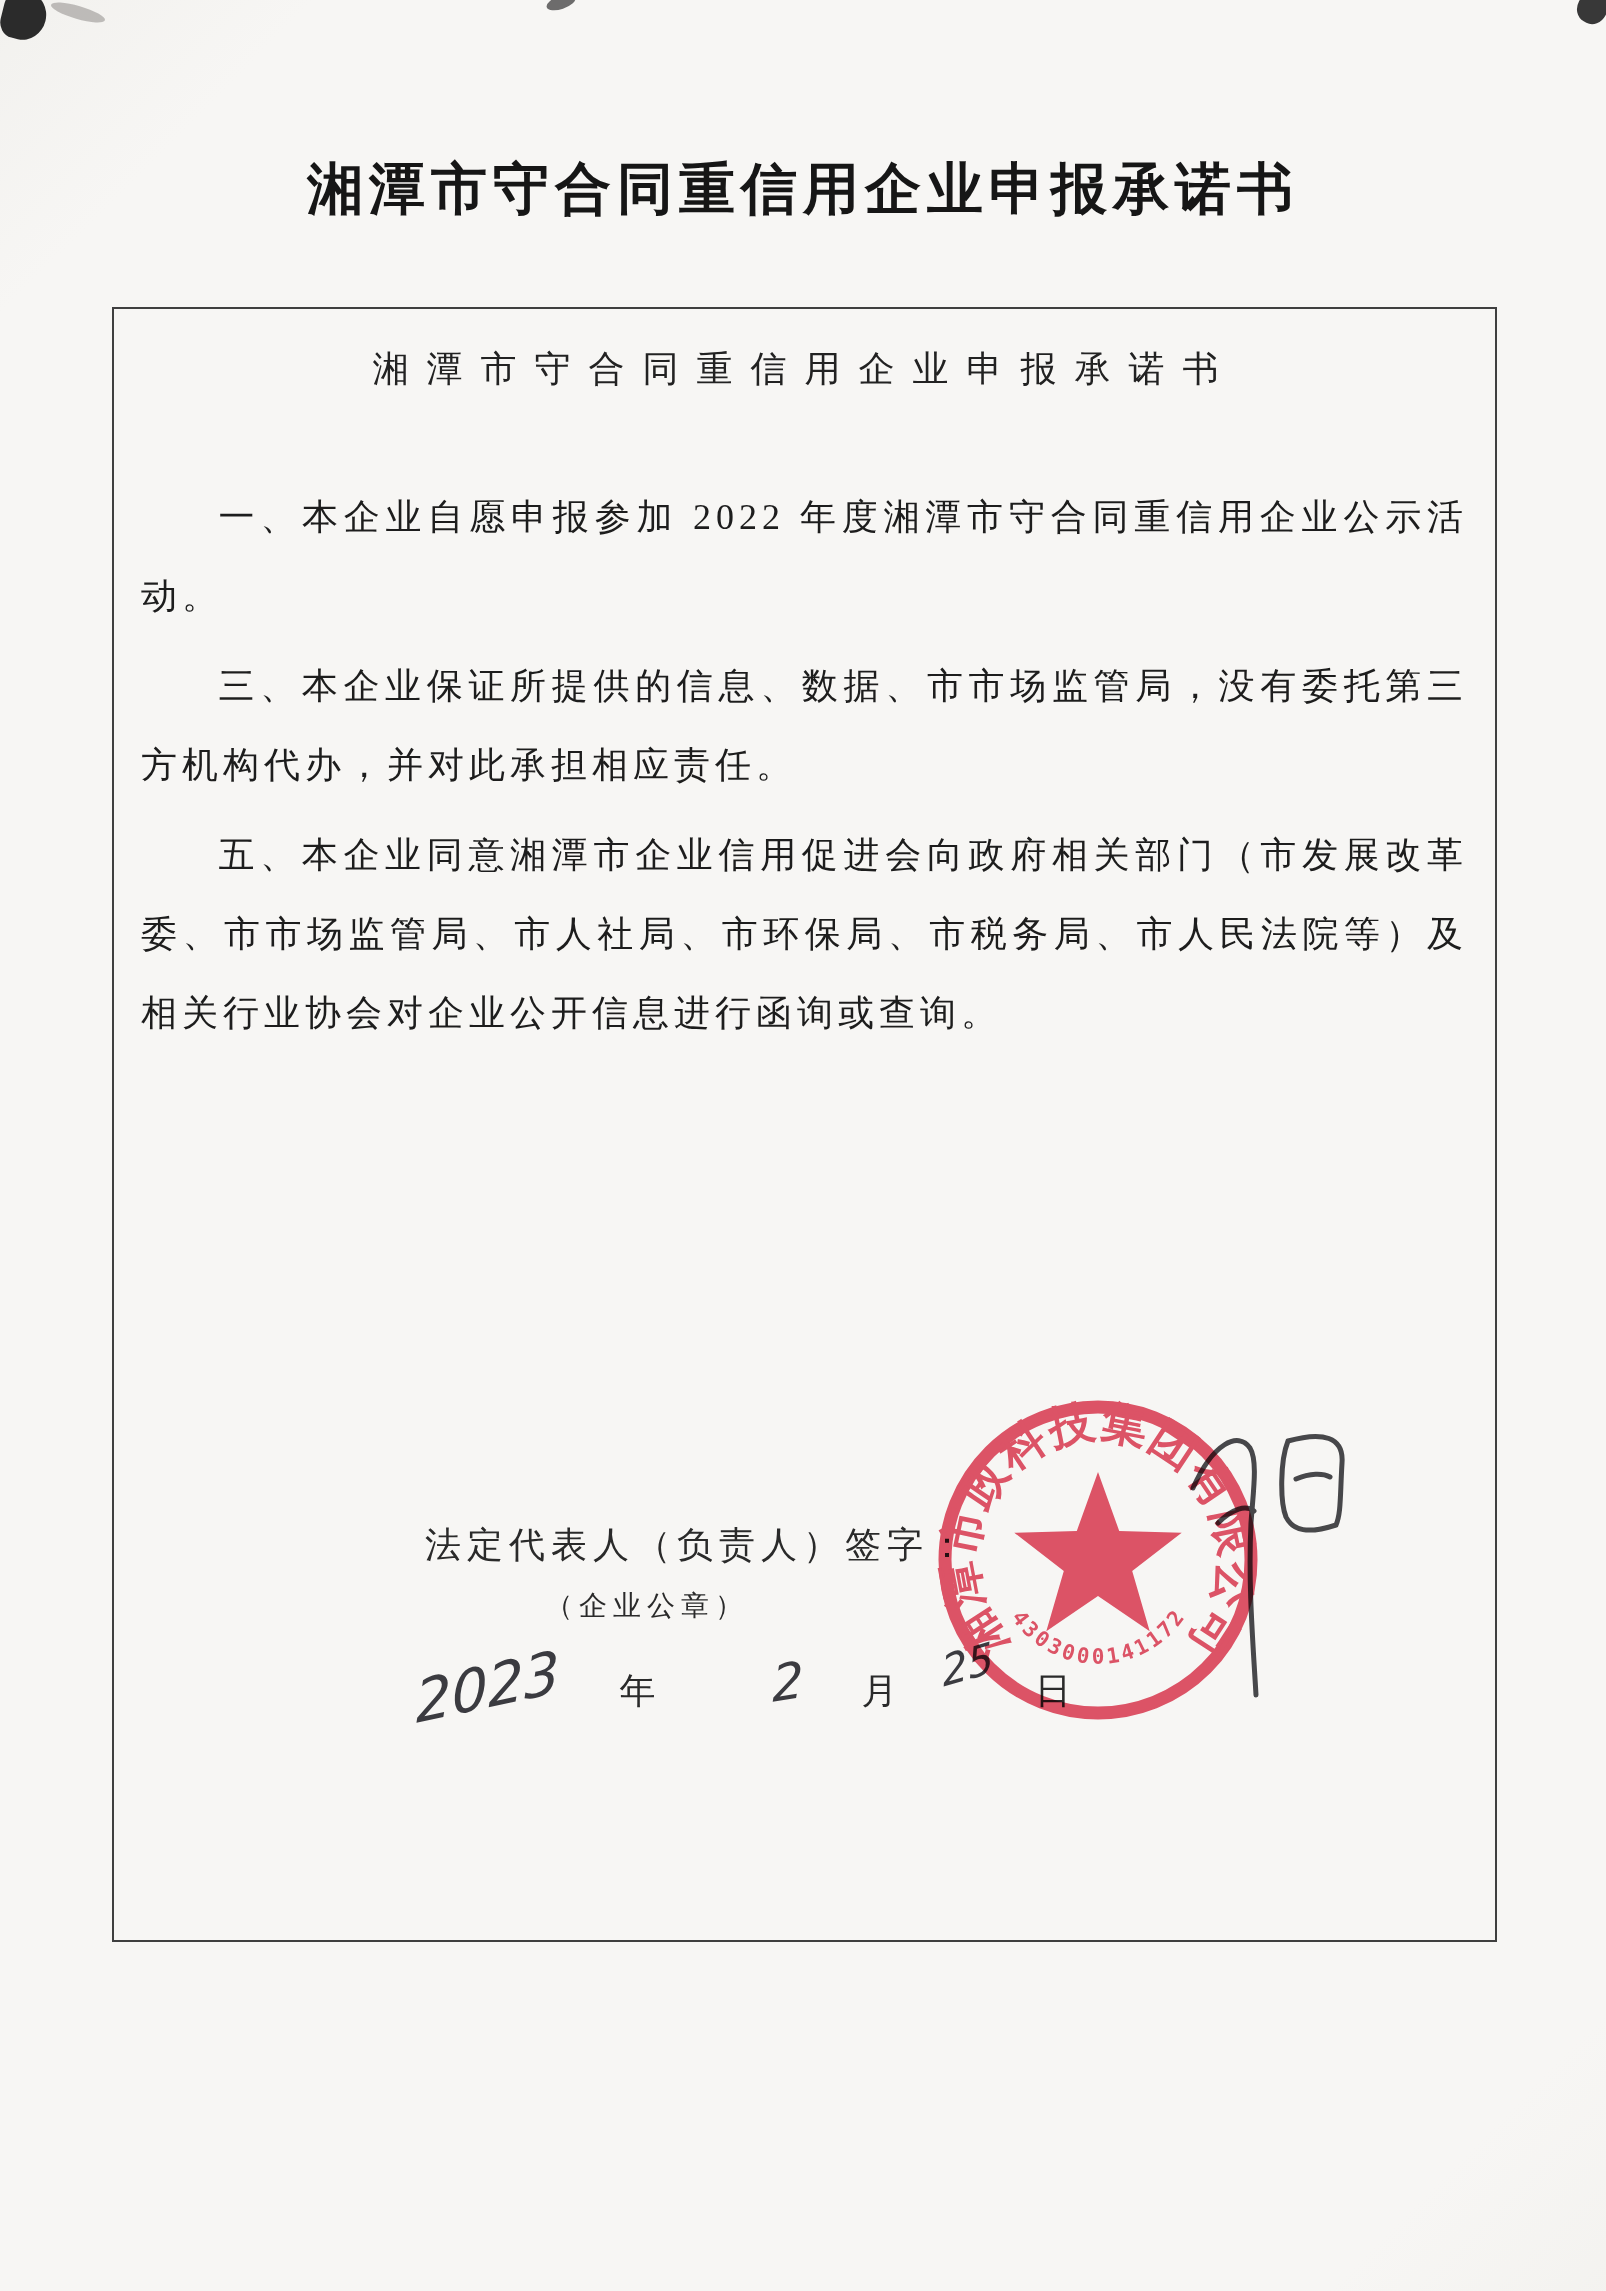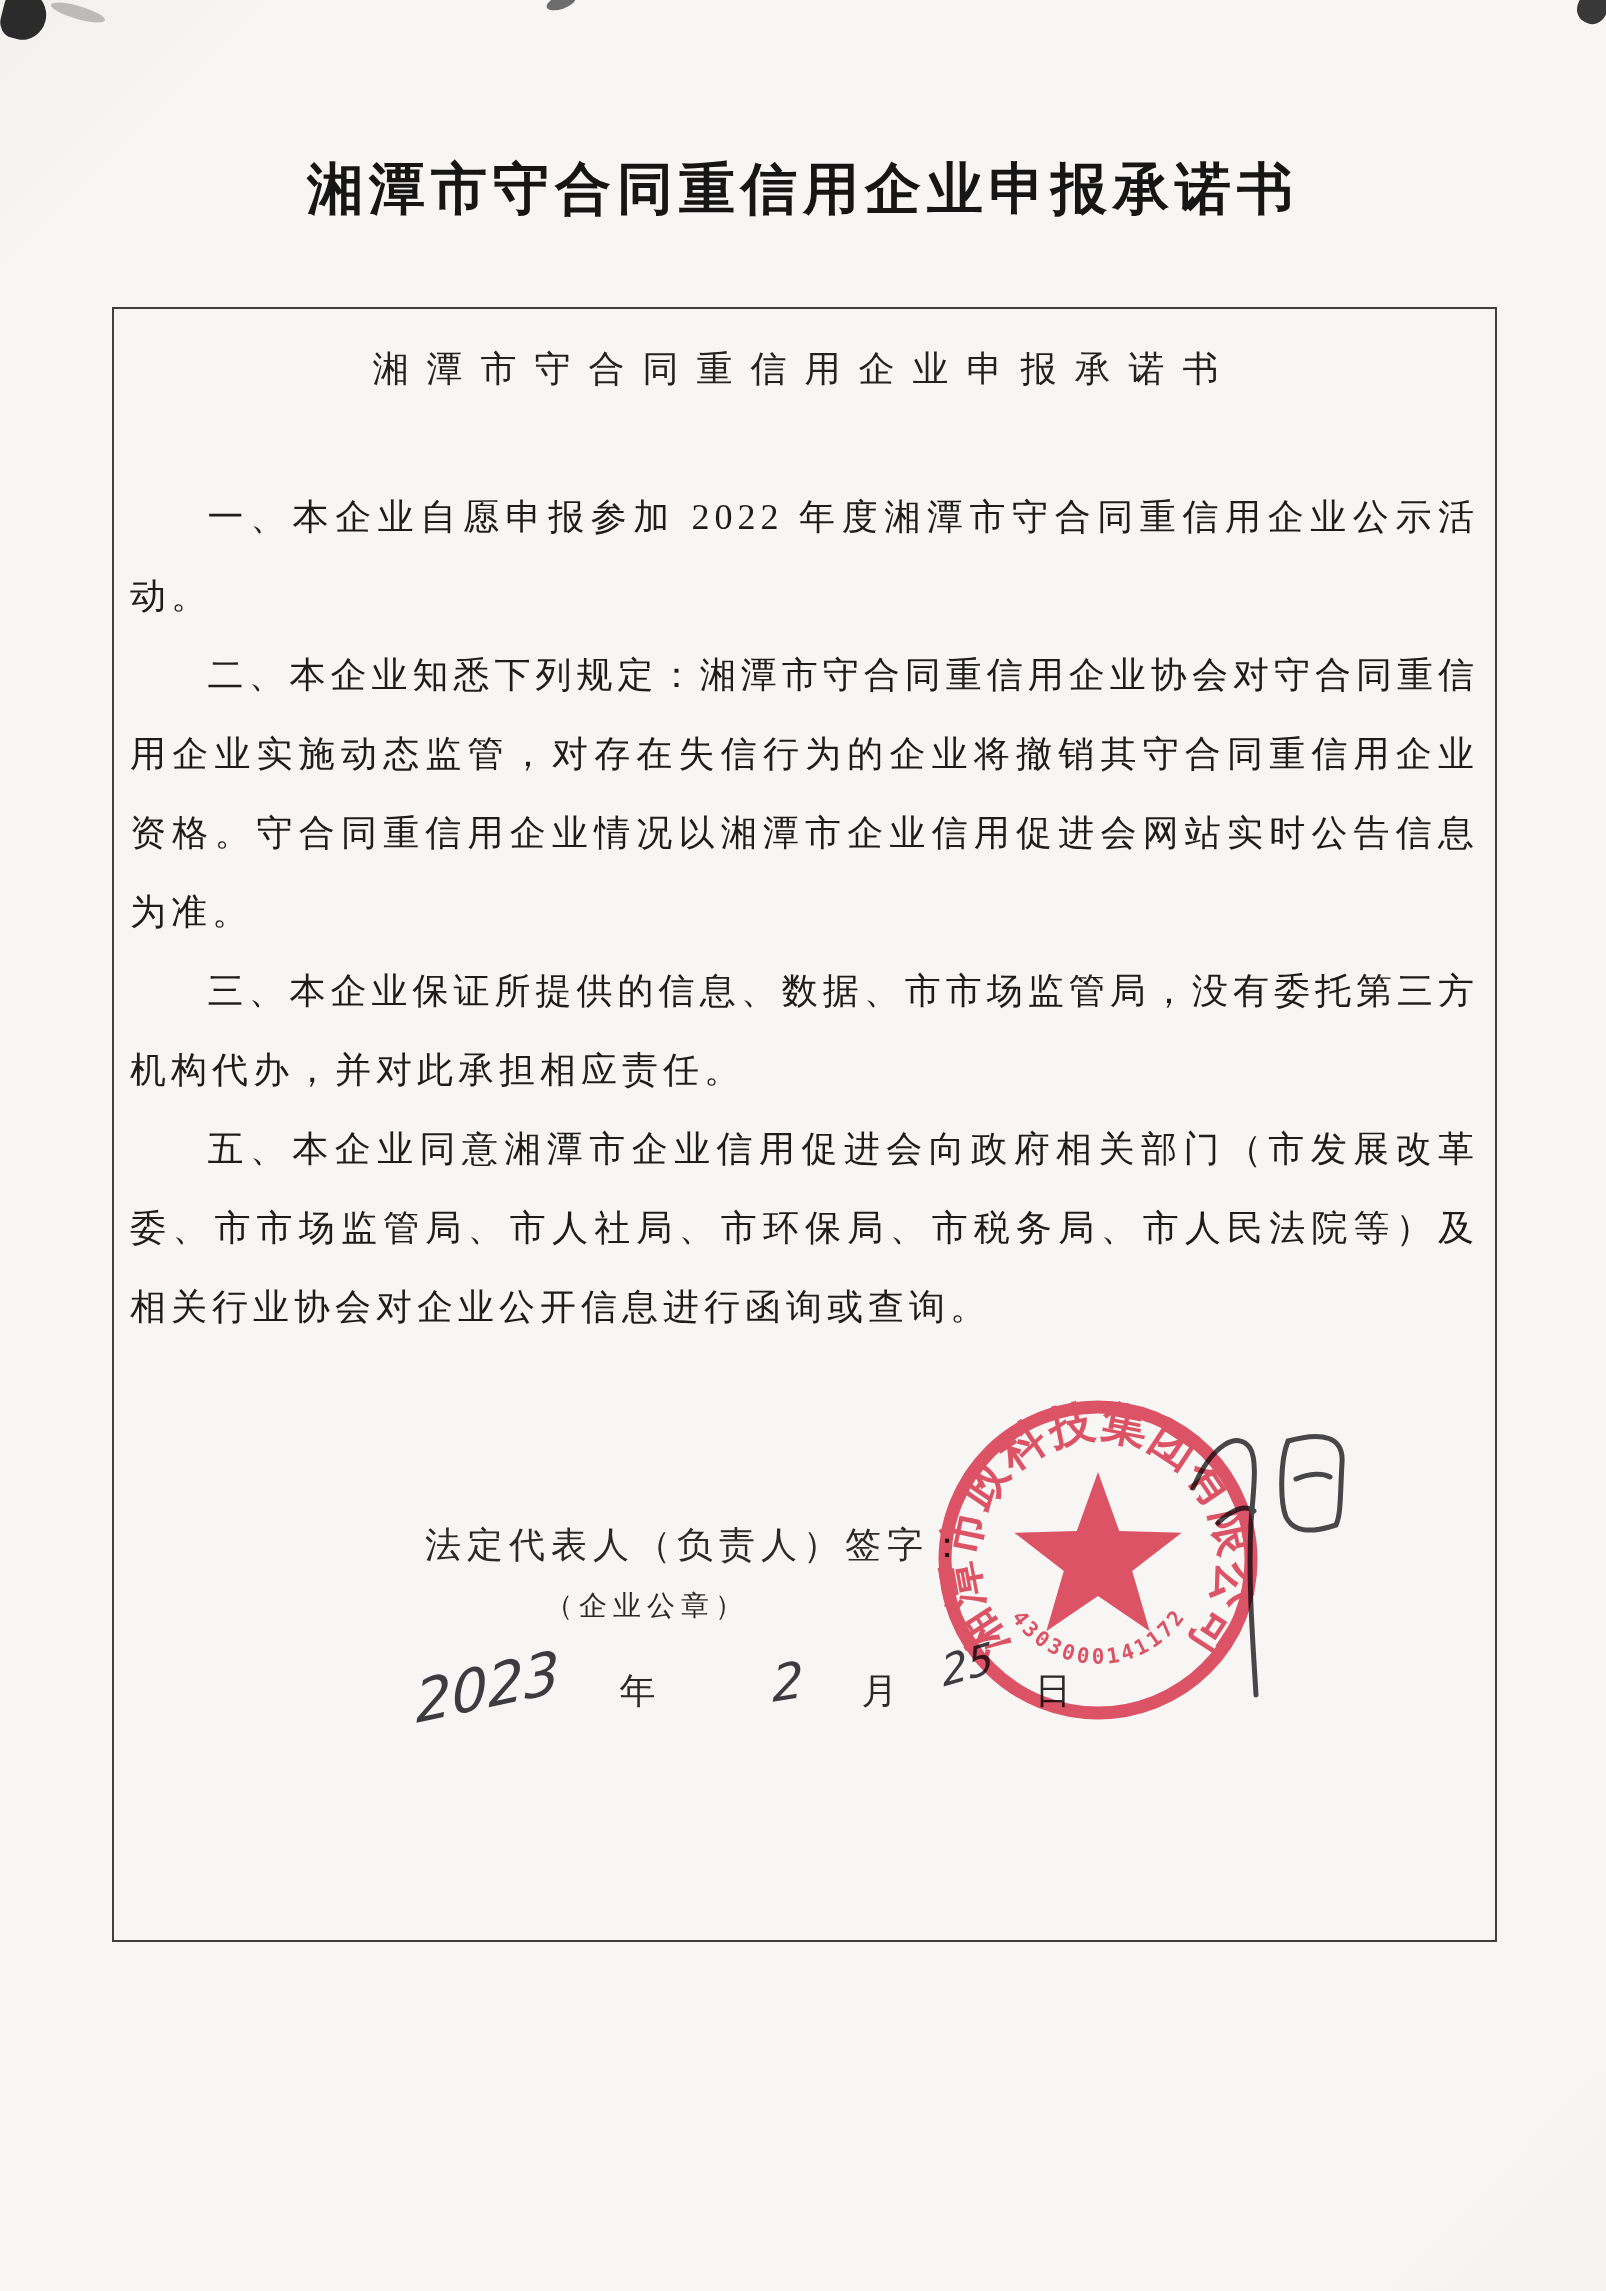--- a/index.html
+++ b/index.html
@@ -30,21 +30,21 @@
     position:absolute;left:112px;top:307px;width:1385px;height:1635px;
     border:2px solid #3f3f3f;box-sizing:border-box;
     padding:26px 16px 0 16px;
   }
   .box-title{
     text-align:center;
     font-size:36px;letter-spacing:18px;color:#222;
     margin:10px 0 84px 0;
   }
   .para{
-    margin:0;
+    margin:11px;
     font-size:36px;line-height:79px;letter-spacing:5px;
     text-indent:2.15em;
     text-align:justify;text-justify:inter-character;
     color:#1d1d1d;
   }
   .sig-line1{position:absolute;left:311px;top:1212px;font-size:36px;letter-spacing:6px;color:#2a2a2a;}
   .sig-line2{position:absolute;left:431px;top:1278px;font-size:28px;letter-spacing:6px;color:#2a2a2a;}
   .date-line{position:absolute;left:300px;top:1318px;height:110px;white-space:nowrap;}
   .date-line .printed{
     display:inline-block;font-size:36px;color:#2a2a2a;vertical-align:baseline;
@@ -82,21 +82,20 @@
   <div class="art art1b"></div>
   <div class="art art2"></div>
   <div class="art art3"></div>
 
   <h1 class="main-title">湘潭市守合同重信用企业申报承诺书</h1>
 
   <div class="doc-box">
     <div class="box-title">湘潭市守合同重信用企业申报承诺书</div>
 
     <p class="para">一、本企业自愿申报参加 2022 年度湘潭市守合同重信用企业公示活动。</p>
-    <p class="para">二、本企业知悉下列规定：湘潭市守合同重信用企业协会对守合同重信用企业实施动态监管，对存在失信行为的企业将撤销其守合同重信用企业资格。守合同重信用企业情况以湘潭市企业信用促进会网站实时公告信息为准。</p>
     <p class="para">三、本企业保证所提供的信息、数据、市市场监管局，没有委托第三方机构代办，并对此承担相应责任。</p>
     <p class="para">五、本企业同意湘潭市企业信用促进会向政府相关部门（市发展改革委、市市场监管局、市人社局、市环保局、市税务局、市人民法院等）及相关行业协会对企业公开信息进行函询或查询。</p>
 
     <div class="sig-line1">法定代表人（负责人）签字：</div>
     <div class="sig-line2">（企业公章）</div>
 
     <div class="date-line">
       <span class="hw hw-year">2023</span><span class="gap-a"></span><span class="printed">年</span><span class="gap-b"></span><span class="hw hw-month">2</span><span class="gap-c"></span><span class="printed">月</span><span class="gap-d"></span><span class="hw hw-day">25</span><span class="gap-e"></span><span class="printed">日</span>
     </div>
   </div>

